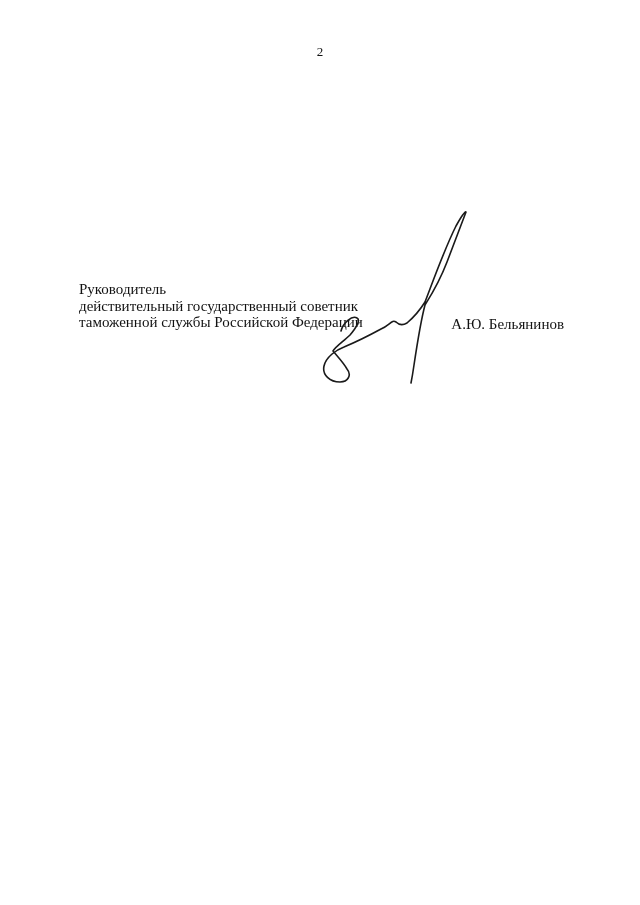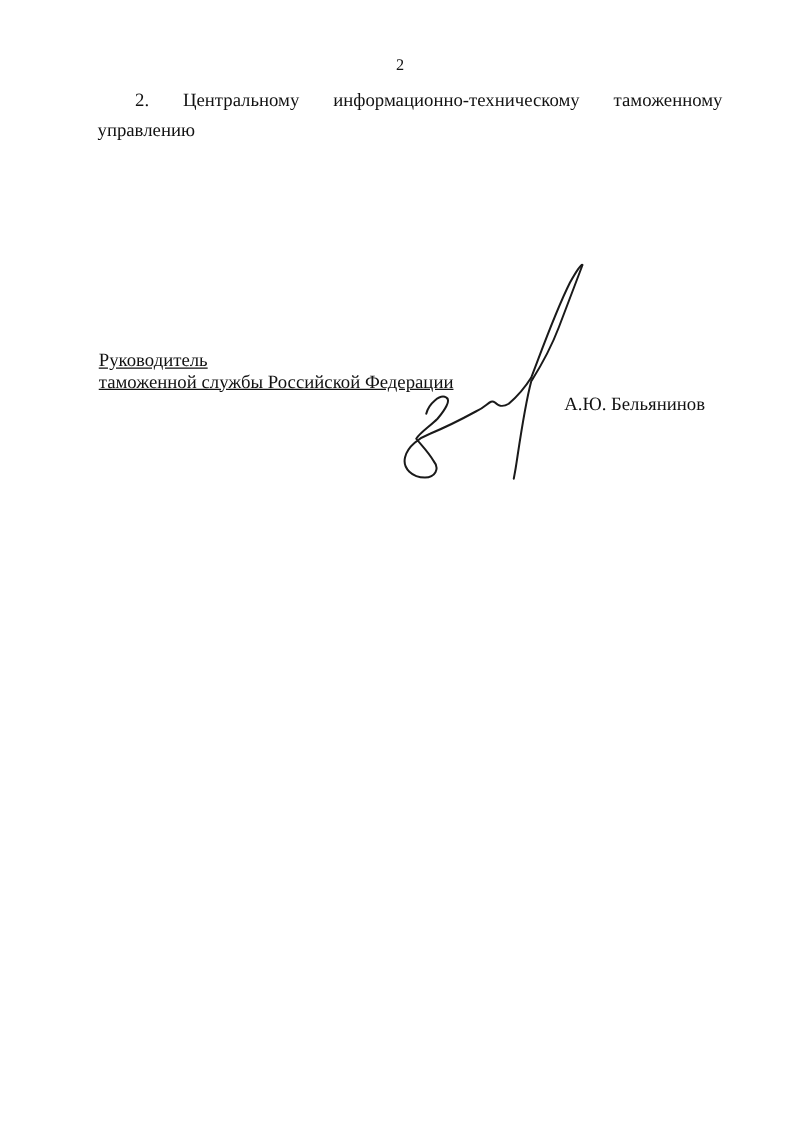--- a/index.html
+++ b/index.html
@@ -48,21 +48,20 @@
     content: "";
     display: inline-block;
     width: 100%;
     height: 0;
   }
   .signature-block {
     position: absolute;
     top: 281px;
     left: 79px;
     font-size: 15px;
-    text-decoration: underline;
   }
   .signature-block .sig-line {
     display: block;
     height: 16.5px;
     line-height: 16.5px;
     white-space: nowrap;
   }
   .signee-name {
     position: absolute;
     top: 316px;
@@ -82,28 +81,28 @@
 </style>
 </head>
 <body>
 
 <div class="page">
 
   <div class="page-number">2</div>
 
   <div class="body-text">
     <p class="para">
-      <span class="line indent justify">2.&nbsp;Центральному информационно-техническому таможенному управлению</span>
     </p>
     <p class="para">
     </p>
   </div>
 
   <div class="signature-block">
     <span class="sig-line">Руководитель</span>
+    <span class="sig-line">действительный государственный советник</span>
     <span class="sig-line">таможенной службы Российской Федерации</span>
   </div>
 
   <div class="signee-name">А.Ю. Бельянинов</div>
 
   <svg class="signature-overlay" viewBox="0 0 640 905" xmlns="http://www.w3.org/2000/svg" aria-hidden="true">
     <path fill="none" stroke="#1a1a1a" stroke-width="1.6" stroke-linecap="round" stroke-linejoin="round" d="M 341 331 C 343 323, 352 315, 357 318 C 361 320, 356 328, 350 335 C 344 341, 336 346, 333 351 C 337 356, 343 362, 347 369 C 352 375, 348 382, 340 382 C 330 382, 322 375, 324 366 C 326 357, 336 350, 344 347 C 356 342, 370 335, 381 329 C 390 325, 392 319, 396 322 C 399 325, 402 326, 407 323 C 414 317, 420 310, 425 302 C 432 284, 444 250, 456 226 C 461 217, 465 211, 466 212 C 463 220, 455 241, 447 262 C 439 283, 430 297, 425 305 C 421 320, 417 345, 414 365 C 413 372, 412 378, 411 383"></path>
   </svg>
 
 </div>

